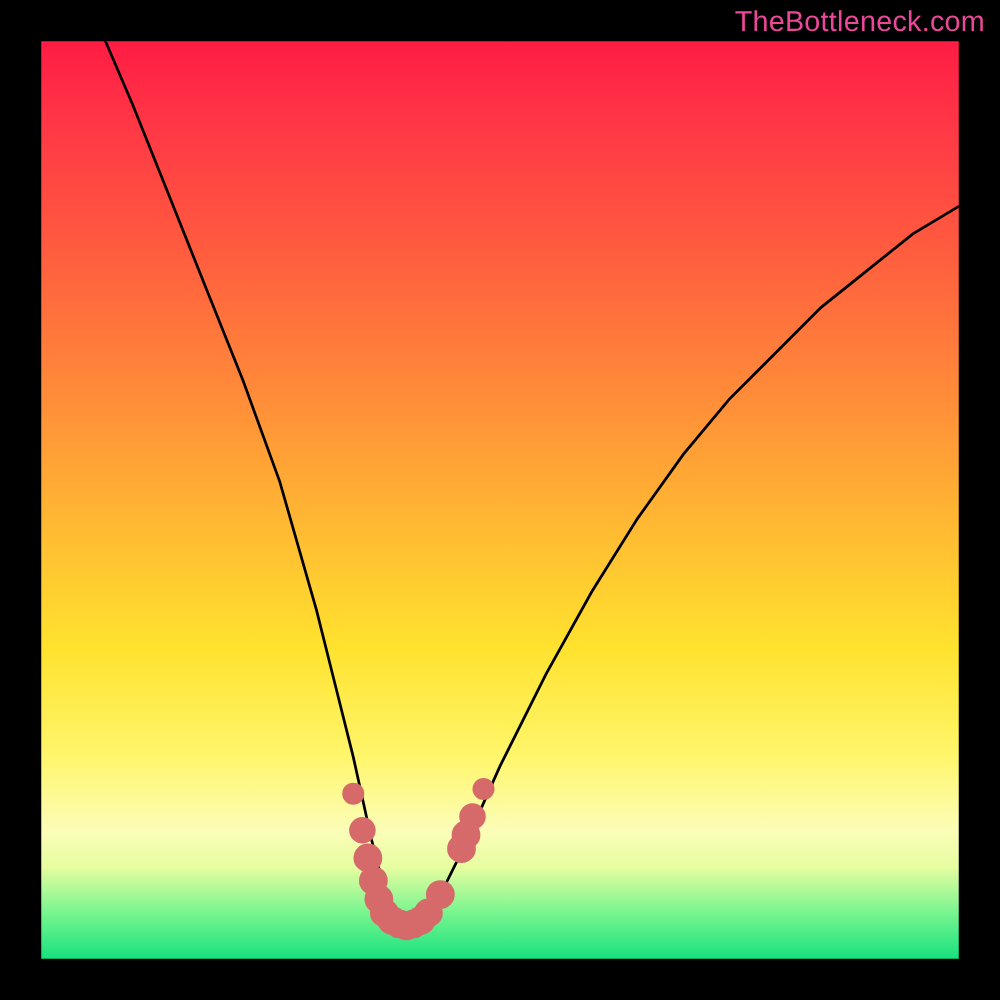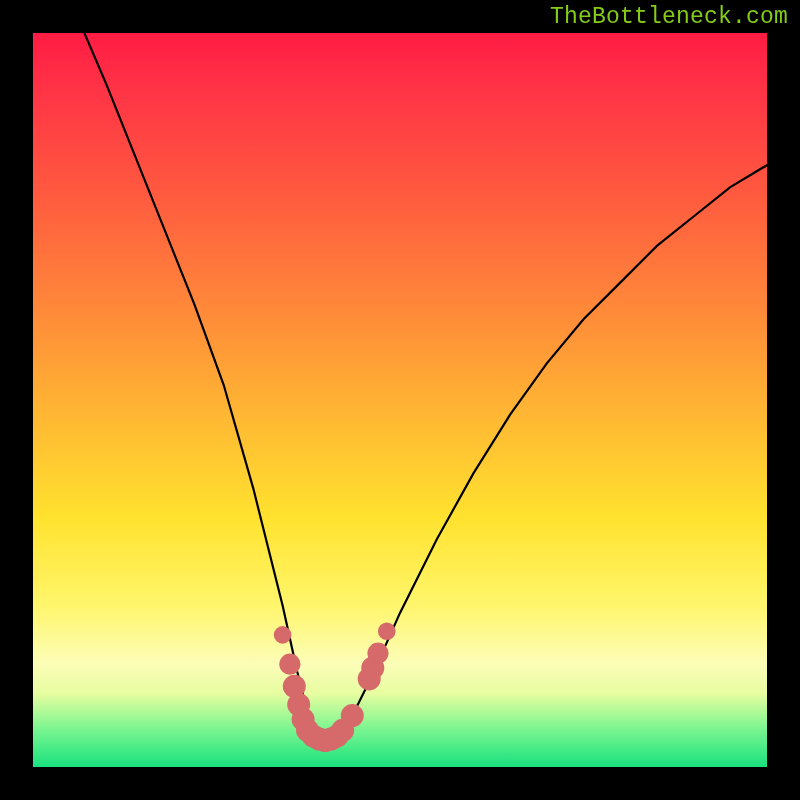--- a/index.html
+++ b/index.html
@@ -37,26 +37,25 @@
       #fcfdb8 86%,
       #e7fda0 90%,
       #77f58f 95%,
       #18e17e 100%
     );
   }
   .watermark {
     position: absolute;
     top: 4px;
     right: 12px;
-    color: #84cc16;
+    color: #ec4899;
     font-size: 23px;
     font-weight: 400;
     letter-spacing: 0.2px;
     user-select: none;
-    font-family: Liberation Mono, monospace;
   }
   svg.curve {
     position: absolute;
     left: 0;
     top: 0;
     width: 734px;
     height: 734px;
   }
 </style>
 </head>

